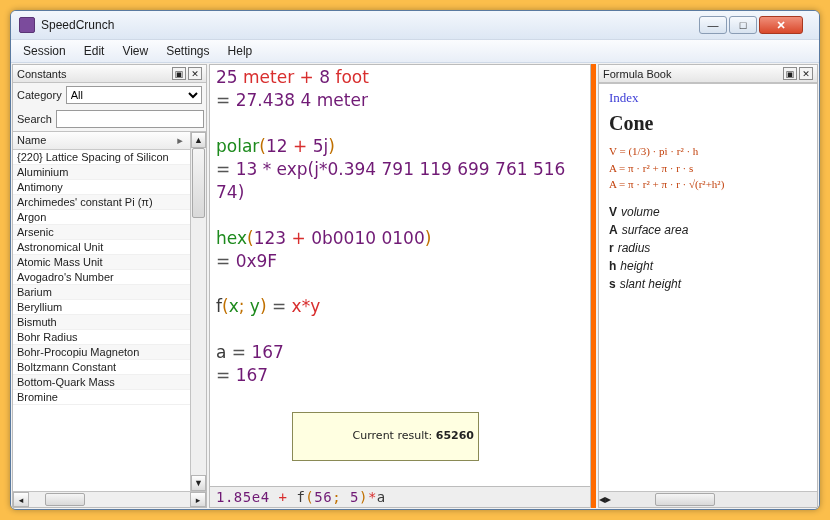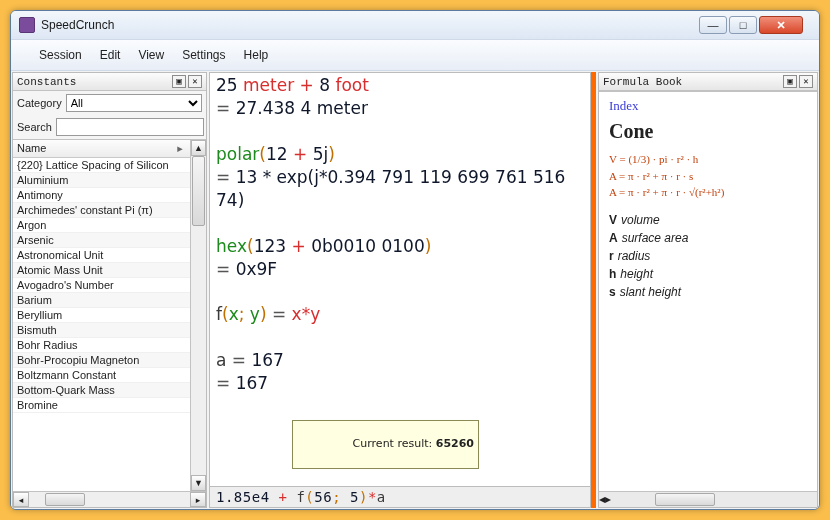--- a/index.html
+++ b/index.html
@@ -50,27 +50,27 @@
     font-size: 11px;
   }
   .winbtn.close {
     width: 44px;
     background: linear-gradient(#f08f7a,#d9482b);
     border-color: #a83820;
     color: #fff;
     font-weight: bold;
   }
   .menubar {
-    height: 32px;
+    height: 24px;
     background: linear-gradient(#fbfcfe,#e8eef7);
     border-top: 1px solid #cfd9e7;
     border-bottom: 1px solid #cfd9e7;
     display: flex;
     align-items: center;
-    padding: 0 20px;
+    padding: 0 4px;
     gap: 2px;
   }
   .menubar span { padding: 2px 8px; cursor: default; }
   .client {
     flex: 1;
     display: flex;
     background: #f2f2f2;
     min-height: 0;
   }
   .panel {
@@ -78,21 +78,20 @@
     border: 1px solid #bcbcbc;
     display:flex; flex-direction:column;
     min-height: 0;
   }
   .panel .panel-title {
     padding: 2px 4px;
     background: linear-gradient(#fcfcfc,#e6e6e6);
     border-bottom: 1px solid #c2c2c2;
     display:flex; align-items:center;
     font-size: 11px;
-    font-family: Liberation Mono, monospace;
   }
   .panel-title .spacer { flex:1; }
   .panel-title .ctl { width:14px;height:13px;border:1px solid #8c8c8c;margin-left:2px;background:#f4f4f4;font-size:9px;display:flex;align-items:center;justify-content:center; }
   .left {
     width: 195px;
     margin: 1px;
   }
   .left .row { display:flex; align-items:center; padding:3px 4px; font-size:11px; gap:4px; }
   .left select, .left input[type=text] {
     flex:1; font-size:11px; border:1px solid #9a9a9a; height:18px; background:#fff;
@@ -125,21 +124,21 @@
     background:#fff;
     font-family: "DejaVu Sans", "Segoe UI", sans-serif;
     font-size: 17px;
     padding: 1px 6px 0 6px;
     line-height: 1.35;
     overflow:hidden;
     border:1px solid #bcbcbc;
     border-bottom:none;
   }
   .history .ln { white-space: pre-wrap; }
-  .c-num{color:#0f172a;}
+  .c-num{color:#701a75;}
   .c-unit{color:#d82e2e;}
   .c-op{color:#d82e2e;}
   .c-eq{color:#555;}
   .c-fn{color:#1d8a1d;}
   .c-paren{color:#C07000;}
   .c-var{color:#3a3a3a;}
   .c-star{color:#d82e2e;}
   .c-sep{color:#C07000;}
   .result-tip{
     position:relative;

